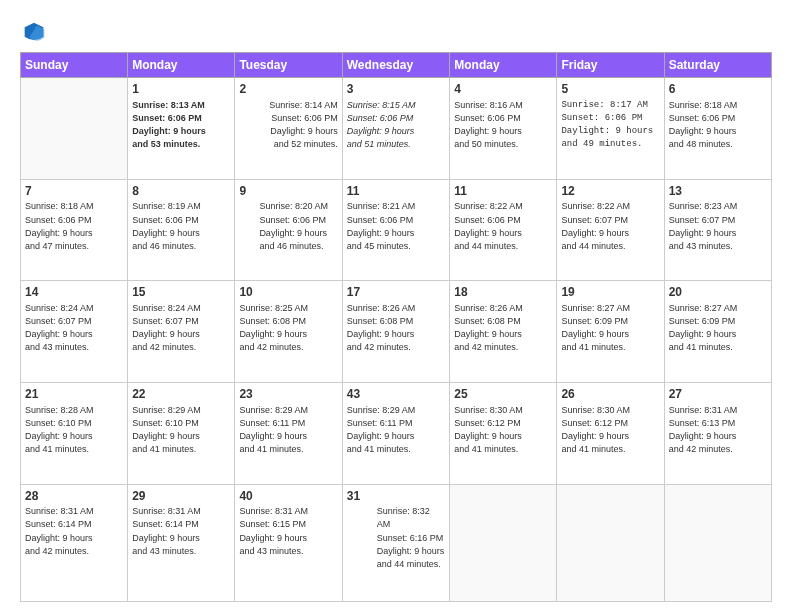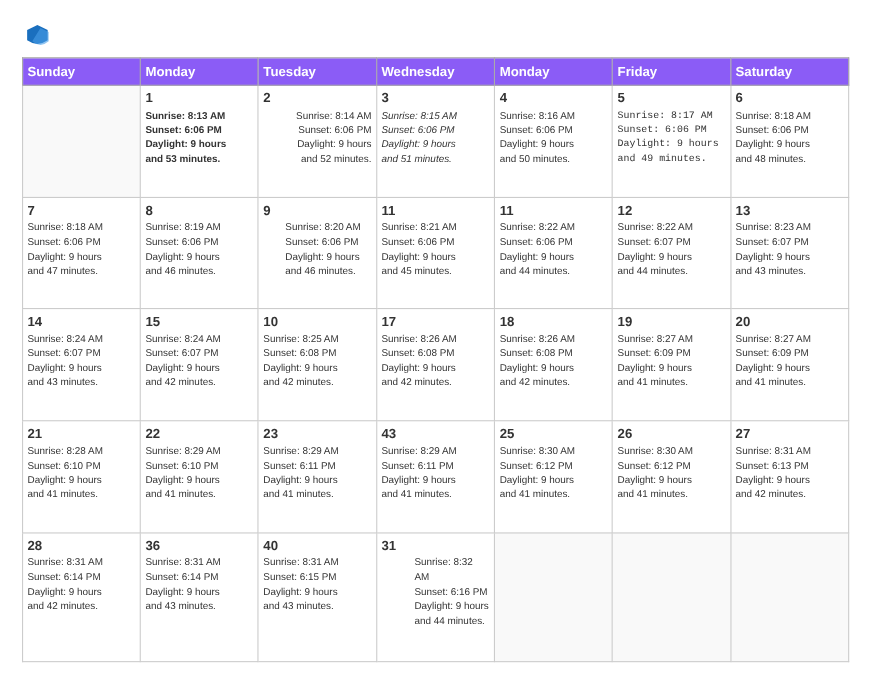--- a/index.html
+++ b/index.html
@@ -320,21 +320,21 @@
         </tr>
         <tr>
           <td>
             <span class="day-num">28</span>
             <div class="day-info" style="white-space: pre-line;">Sunrise: 8:31 AM
 Sunset: 6:14 PM
 Daylight: 9 hours
 and 42 minutes.</div>
           </td>
           <td>
-            <span class="day-num">36</span>
+            <span class="day-num">29</span>
             <div class="day-info" style="white-space: pre-line;">Sunrise: 8:31 AM
 Sunset: 6:14 PM
 Daylight: 9 hours
 and 43 minutes.</div>
           </td>
           <td>
             <span class="day-num">40</span>
             <div class="day-info" style="white-space: pre-line;">Sunrise: 8:31 AM
 Sunset: 6:15 PM
 Daylight: 9 hours

